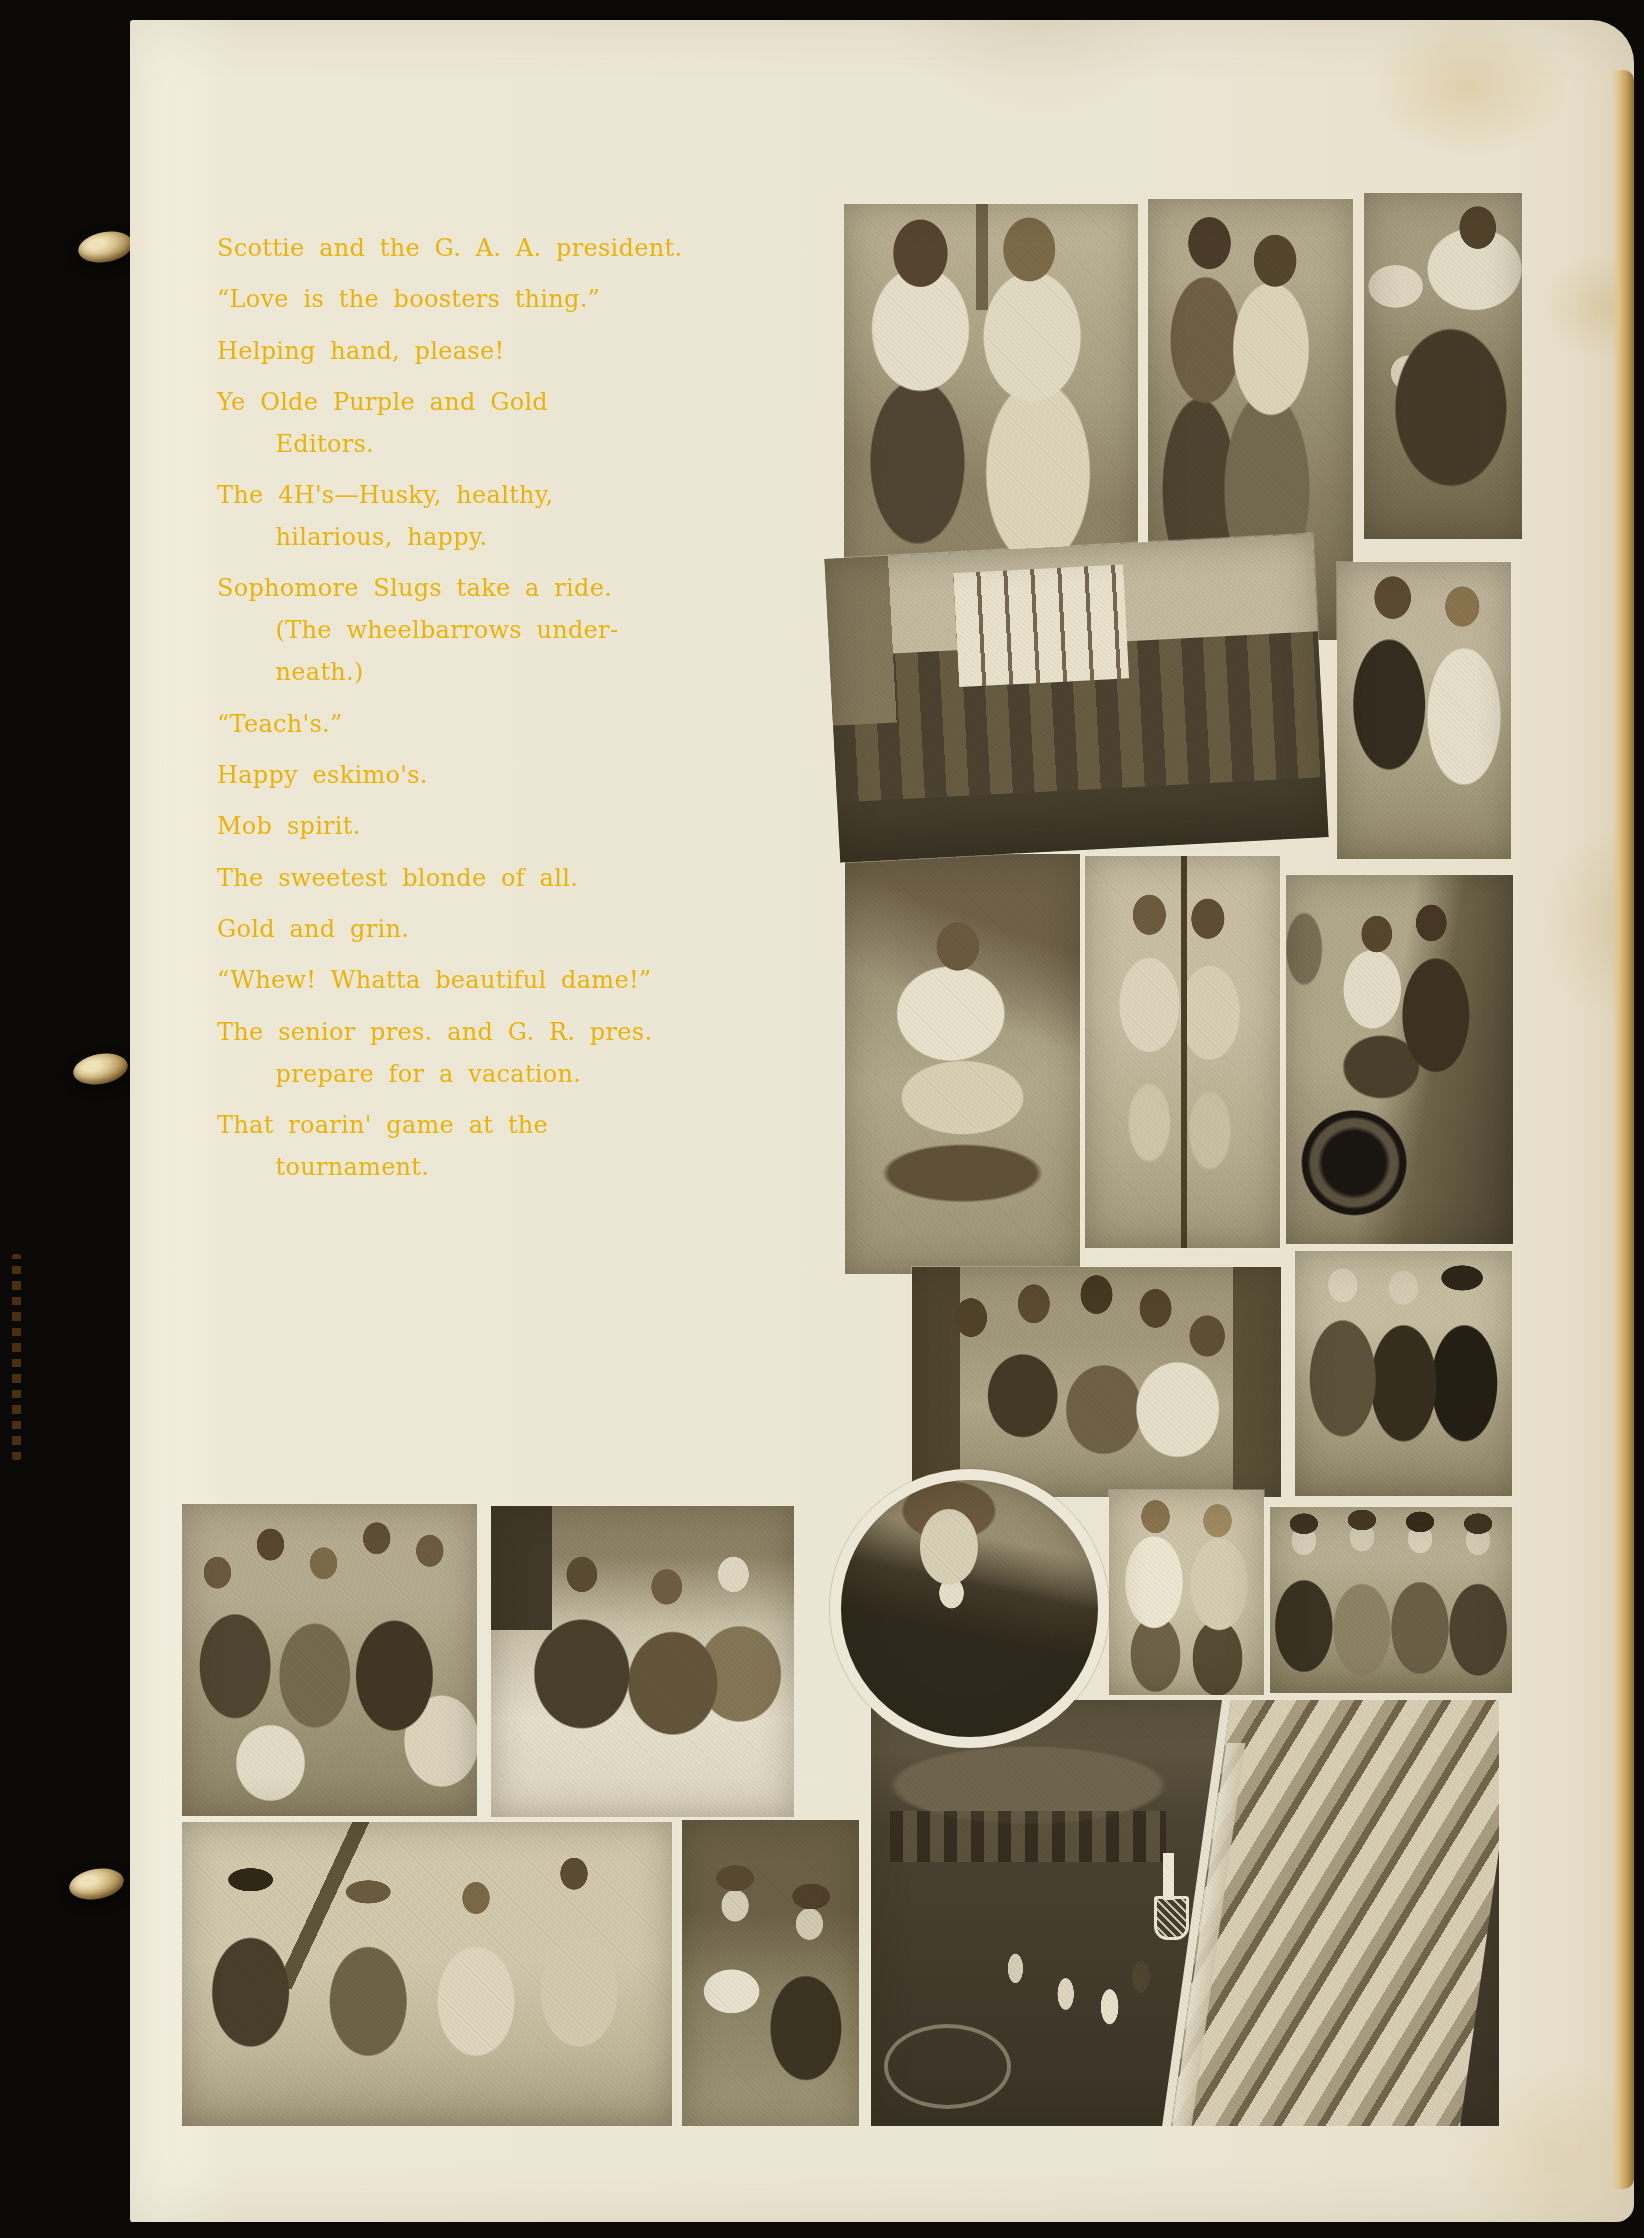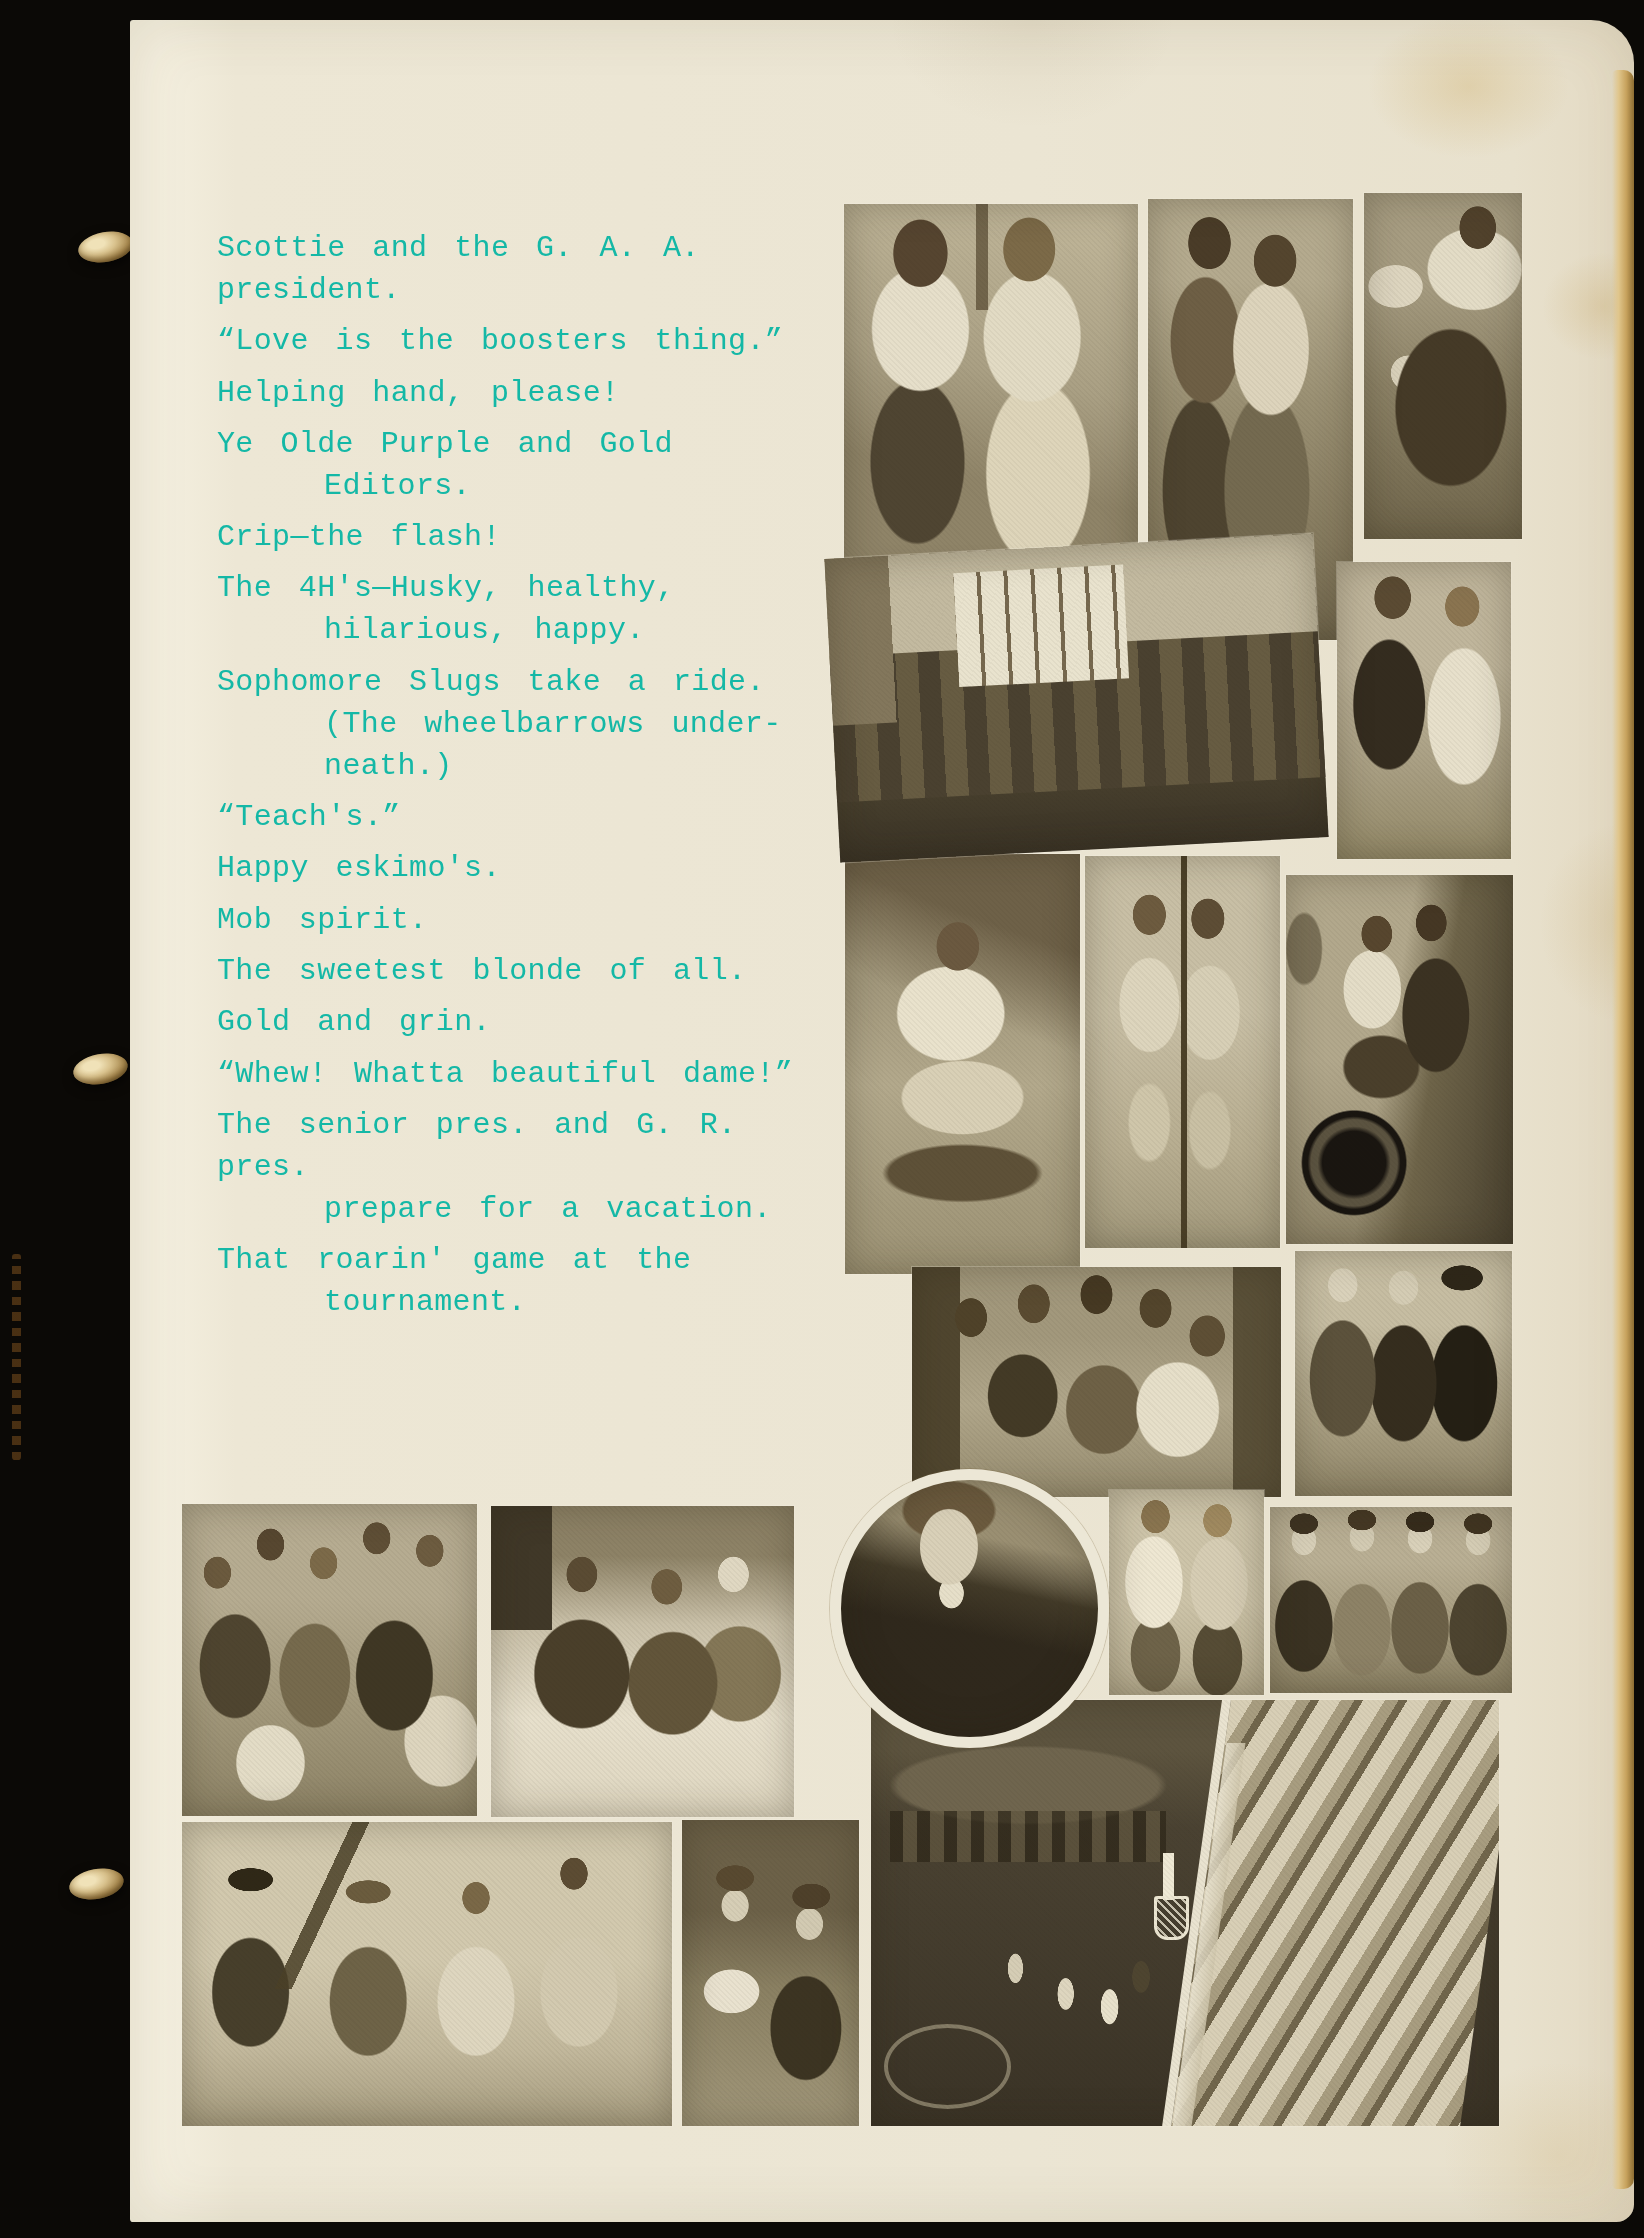--- a/index.html
+++ b/index.html
@@ -31,22 +31,22 @@
       radial-gradient(165px 134px at 95% 97%,rgba(182,142,62,.14),transparent 70%),
       radial-gradient(206px 155px at 60% 0%,rgba(120,95,45,.07),transparent 70%),
       linear-gradient(90deg,#f4efdf 0 2%,#ede7d5 7%,#ebe5d3 60%,#e8e1cd 92%,#e3d9c2 100%);
     box-shadow:inset 0 0 62px rgba(90,70,35,.12);}
   .page-edge-stack{position:absolute;right:0;top:50px;width:21.7px;height:2119px;
     border-radius:5.2px 10.3px 10.3px 5.2px;
     background:linear-gradient(90deg,rgba(227,201,143,0) 0,#e0c68c 30%,#c7a25d 65%,#8d6d32 100%);}
 
   
   .captions{position:absolute;left:217px;top:227px;width:614px;
-    font-size:30px;line-height:42px;color:#14b8a6;
-    word-spacing:.28em;letter-spacing:.012em;font-family:Liberation Mono, monospace;}
+    font-size:24px;line-height:42px;color:#eab308;
+    word-spacing:.28em;letter-spacing:.012em;}
   .cap{white-space:pre-wrap;margin:0 0 9.3px 0;}
 
   
   .photo{position:absolute;background-color:#b2a88d;overflow:hidden;
     box-shadow:inset 0 0 36px rgba(40,32,18,.30), 0 0 0 1px rgba(244,239,226,.25);}
   .photo::after{content:"";position:absolute;inset:0;
     background:repeating-linear-gradient(45deg,rgba(40,32,20,.045) 0 1.5px,transparent 1.5px 3.6px);}
 
   
   .p1{left:844px;top:204px;width:294px;height:379px;background:
@@ -253,21 +253,20 @@
   <div class="page">
     <div class="page-edge-stack"></div>
   </div>
 
   <div class="captions">
     <p class="cap">Scottie and the G. A. A. president.</p>
     <p class="cap">“Love is the boosters thing.”</p>
     <p class="cap">Helping hand, please!</p>
     <p class="cap">Ye Olde Purple and Gold
     Editors.</p>
-    <p class="cap">Crip—the flash!</p>
     <p class="cap">The 4H's—Husky, healthy,
     hilarious, happy.</p>
     <p class="cap">Sophomore Slugs take a ride.
     (The wheelbarrows under-
     neath.)</p>
     <p class="cap">“Teach's.”</p>
     <p class="cap">Happy eskimo's.</p>
     <p class="cap">Mob spirit.</p>
     <p class="cap">The sweetest blonde of all.</p>
     <p class="cap">Gold and grin.</p>

